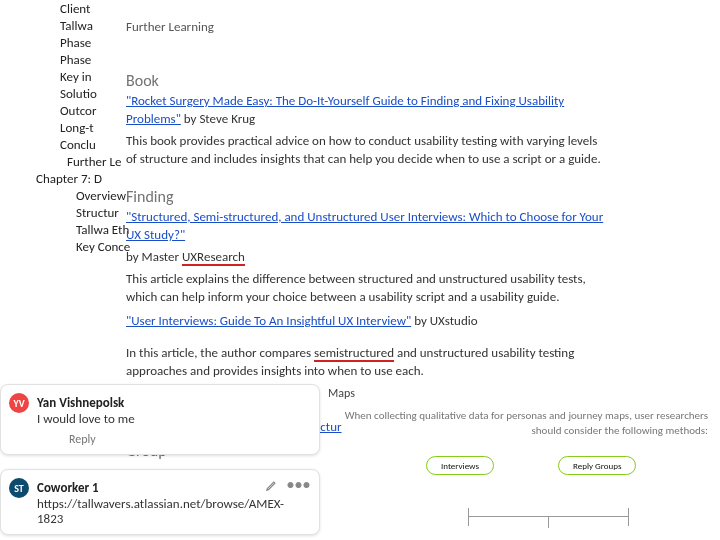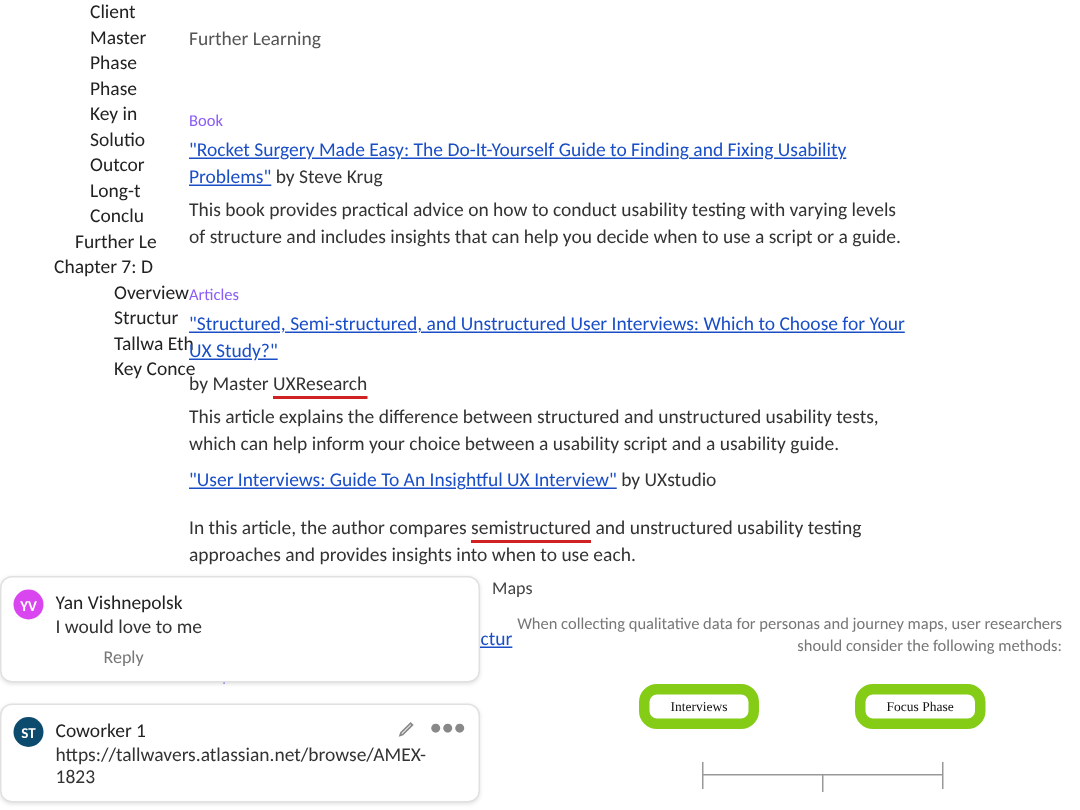--- a/index.html
+++ b/index.html
@@ -5,65 +5,65 @@
   *{box-sizing:border-box;margin:0;padding:0;}
   body{width:720px;height:540px;background:#fff;font-family:Calibri,Arial,sans-serif;font-size:13px;color:#333;overflow:hidden;position:relative;}
   #page{position:relative;width:720px;height:540px;}
 
   
   .outline{position:absolute;top:0;left:0;width:140px;padding-top:0;}
   .outline .row{line-height:17px;font-size:13px;color:#222;white-space:nowrap;overflow:hidden;}
   .outline .ind1{padding-left:60px;}
   .outline .ind2{padding-left:76px;}
   .outline .ind-ch{padding-left:36px;font-weight:400;}
-  .outline .ind0{padding-left:50px;}
+  .outline .ind0{padding-left:50px;margin-left:17px;}
 
   
   .doc{position:absolute;left:126px;top:18px;width:480px;font-size:13px;color:#333;line-height:18px;}
   .doc .section-label{color:#555;font-size:13px;margin-bottom:14px;}
-  .doc .small-label{font-size:11px;color:#8b5cf6;margin-top:4px;}
+  .doc .small-label{font-size:16px;color:#737373;margin-top:4px;}
   .doc .link-block{margin-top:2px;}
   .doc a.reslink{color:#1a4ec7;text-decoration:underline;font-size:13px;}
   .doc .para{margin-top:4px;}
   .doc .para span.squig{border-bottom:2px solid #d02222;}
   .doc .byline{color:#333;}
 
   
   .comments{position:absolute;left:0;top:384px;width:320px;}
   .comment{background:#fff;border:1px solid #e1e1e1;border-radius:8px;box-shadow:0 1px 3px rgba(0,0,0,.12);padding:10px 12px 8px 36px;position:relative;margin-bottom:14px;}
   .avatar{position:absolute;left:8px;top:8px;width:20px;height:20px;border-radius:50%;color:#fff;font-size:10px;font-weight:700;display:flex;align-items:center;justify-content:center;}
-  .avatar.bg-red{background:#d946ef;}
+  .avatar.bg-red{background:#ef4444;}
   .avatar.bg-blue{background:#0c4a6e;}
-  .cname{font-weight:400;font-size:13px;color:#222;white-space:nowrap;overflow:hidden;}
+  .cname{font-weight:700;font-size:13px;color:#222;white-space:nowrap;overflow:hidden;}
   .ctext{font-size:13px;color:#333;margin-top:1px;}
   .reply{display:inline-block;margin-top:6px;font-size:12px;color:#777;padding-left:32px;}
   .comment .actions{position:absolute;right:8px;top:8px;display:flex;gap:8px;align-items:center;}
   .icon{width:14px;height:14px;display:inline-block;}
   .icon svg{width:14px;height:14px;stroke:#888;fill:none;stroke-width:2;}
   .dots{color:#888;font-weight:700;letter-spacing:1px;font-size:14px;line-height:10px;}
 
   
   .page2{position:absolute;left:328px;top:386px;width:380px;color:#666;font-size:12px;}
   .page2 .head{font-size:12px;margin-bottom:8px;color:#444;}
   .page2 .body{font-size:11px;color:#777;line-height:15px;text-align:right;}
   .pillrow{margin-top:18px;display:flex;gap:64px;padding-left:98px;}
-  .pill{border:7px solid #84cc16;border-radius:12px;padding:3px 14px;font-size:9px;color:#111;font-family:Liberation Serif, serif;}
+  .pill{border:1px solid #84cc16;border-radius:12px;padding:3px 14px;font-size:9px;color:#111;}
   .treebar{position:absolute;left:328px;top:498px;width:380px;}
   .treebar .hline{position:absolute;top:18px;left:140px;width:160px;border-top:1px solid #999;}
   .treebar .v1{position:absolute;top:10px;left:140px;height:18px;border-left:1px solid #999;}
   .treebar .v2{position:absolute;top:10px;left:300px;height:18px;border-left:1px solid #999;}
   .treebar .vc{position:absolute;top:18px;left:220px;height:12px;border-left:1px solid #999;}
 </style>
 </head>
 <body>
 <div id="page">
 
 <div class="outline">
   <div class="row ind1">Client</div>
-  <div class="row ind1">Master</div>
+  <div class="row ind1">Tallwa</div>
   <div class="row ind1">Phase</div>
   <div class="row ind1">Phase</div>
   <div class="row ind1">Key in</div>
   <div class="row ind1">Solutio</div>
   <div class="row ind1">Outcor</div>
   <div class="row ind1">Long-t</div>
   <div class="row ind1">Conclu</div>
   <div class="row ind0">Further Le</div>
   <div class="row ind-ch">Chapter 7: D</div>
   <div class="row ind2">Overview</div>
@@ -74,21 +74,21 @@
 
 <div class="doc">
   <div class="section-label">Further Learning</div>
 
   <div class="small-label" style="margin-top:36px;">Book</div>
   <div class="link-block">
     <a class="reslink" href="#">"Rocket Surgery Made Easy: The Do-It-Yourself Guide to Finding and Fixing Usability Problems"</a><span class="byline"> by Steve Krug</span>
   </div>
   <div class="para">This book provides practical advice on how to conduct usability testing with varying levels of structure and includes insights that can help you decide when to use a script or a guide.</div>
 
-  <div class="small-label" style="margin-top:20px;">Articles</div>
+  <div class="small-label" style="margin-top:20px;">Finding</div>
   <div class="link-block">
     <a class="reslink" href="#">"Structured, Semi-structured, and Unstructured User Interviews: Which to Choose for Your UX Study?"</a>
   </div>
   <div class="para">
     <span>by Master </span><span class="squig">UXResearch</span>
   </div>
   <div class="para">This article explains the difference between structured and unstructured usability tests, which can help inform your choice between a usability script and a usability guide.</div>
 
   <div class="link-block" style="margin-top:6px;">
     <a class="reslink" href="#">"User Interviews: Guide To An Insightful UX Interview"</a><span> by </span><span class="squig">UXstudio</span>
@@ -124,21 +124,21 @@
       <span class="dots">•••</span>
     </div>
   </div>
 </div>
 
 <div class="page2">
   <div class="head">Maps</div>
   <div class="body">When collecting qualitative data for personas and journey maps, user researchers should consider the following methods:</div>
   <div class="pillrow">
     <div class="pill">Interviews</div>
-    <div class="pill">Focus Phase</div>
+    <div class="pill">Reply Groups</div>
   </div>
 </div>
 <div class="treebar">
   <div class="v1"></div>
       <div class="v2"></div>
       <div class="hline"></div>
       <div class="vc"></div>
 </div>
 
 </div>

